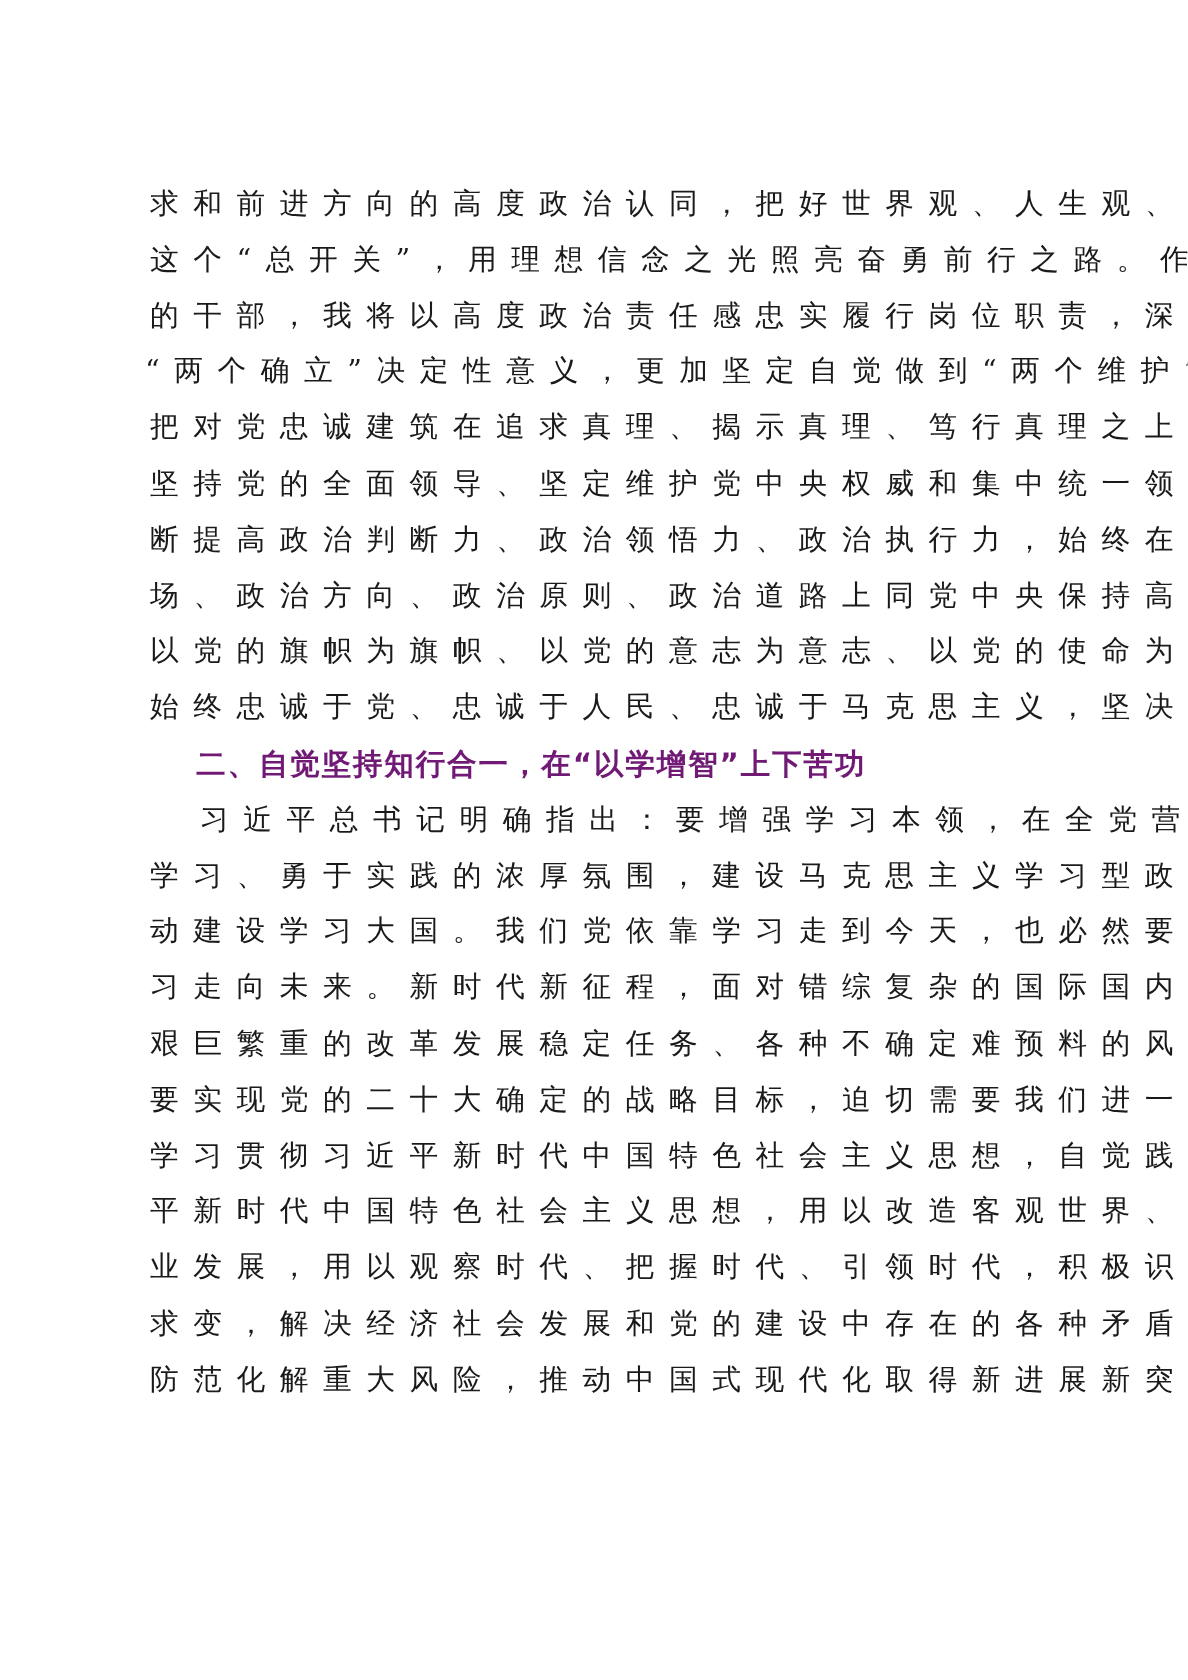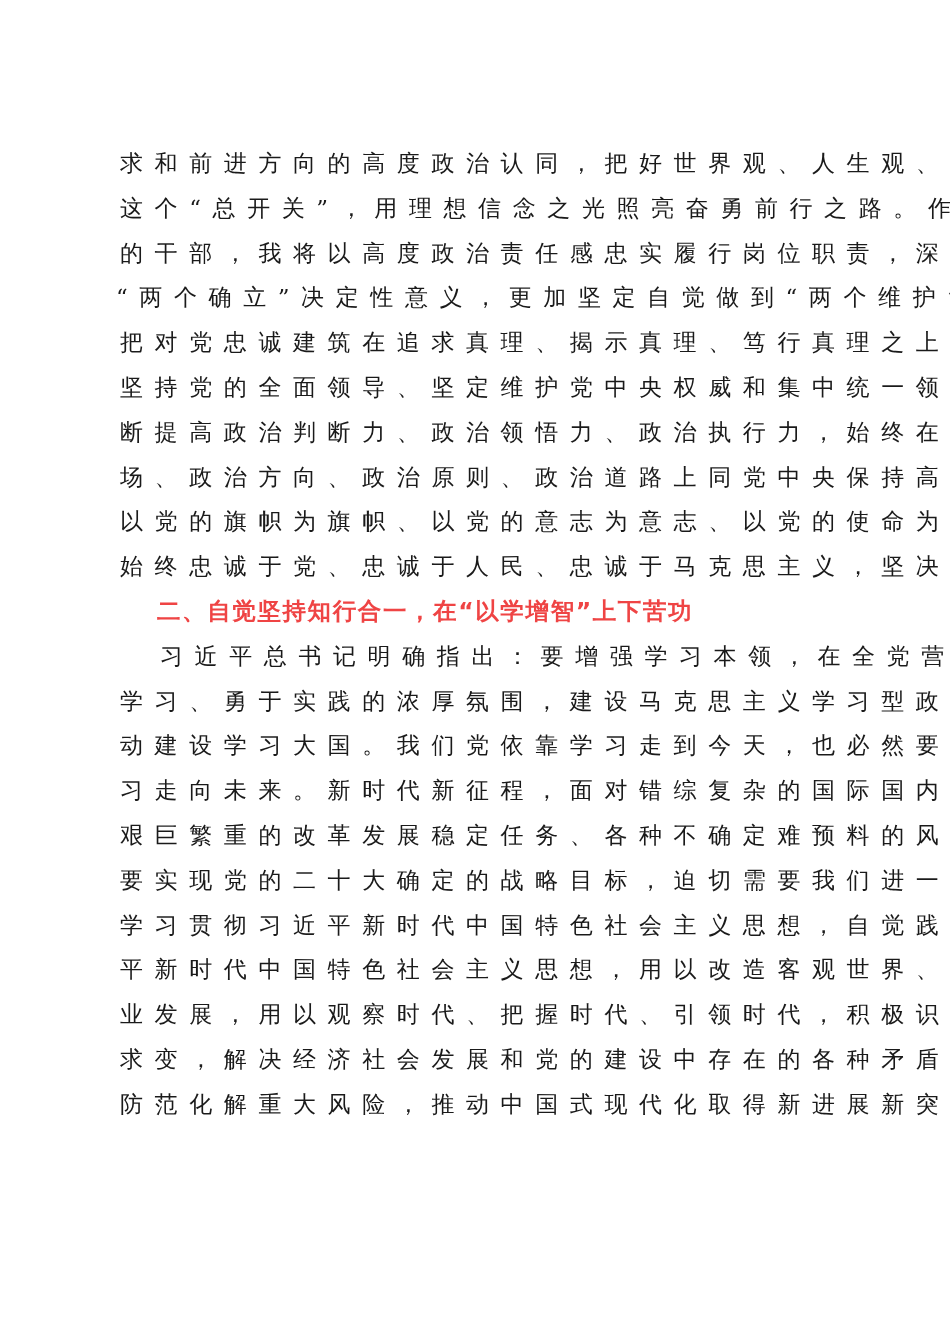--- a/index.html
+++ b/index.html
@@ -38,21 +38,21 @@
       height: 44.8px;
     }
     .indent {
       padding-left: 40px;
     }
     .heading {
       font-family: "DejaVu Sans", "Liberation Sans", sans-serif;
       font-weight: bold;
       font-size: 23.5px;
       letter-spacing: 1.6px;
-      color: #ef4444;
+      color: #701a75;
       padding-left: 37px;
     }
   </style>
 </head>
 <body>
 
 <div class="page">
   <div class="content">
     <div>
       <span class="line">求和前进方向的高度政治认同，把好世界观、人生观、价值观</span>

